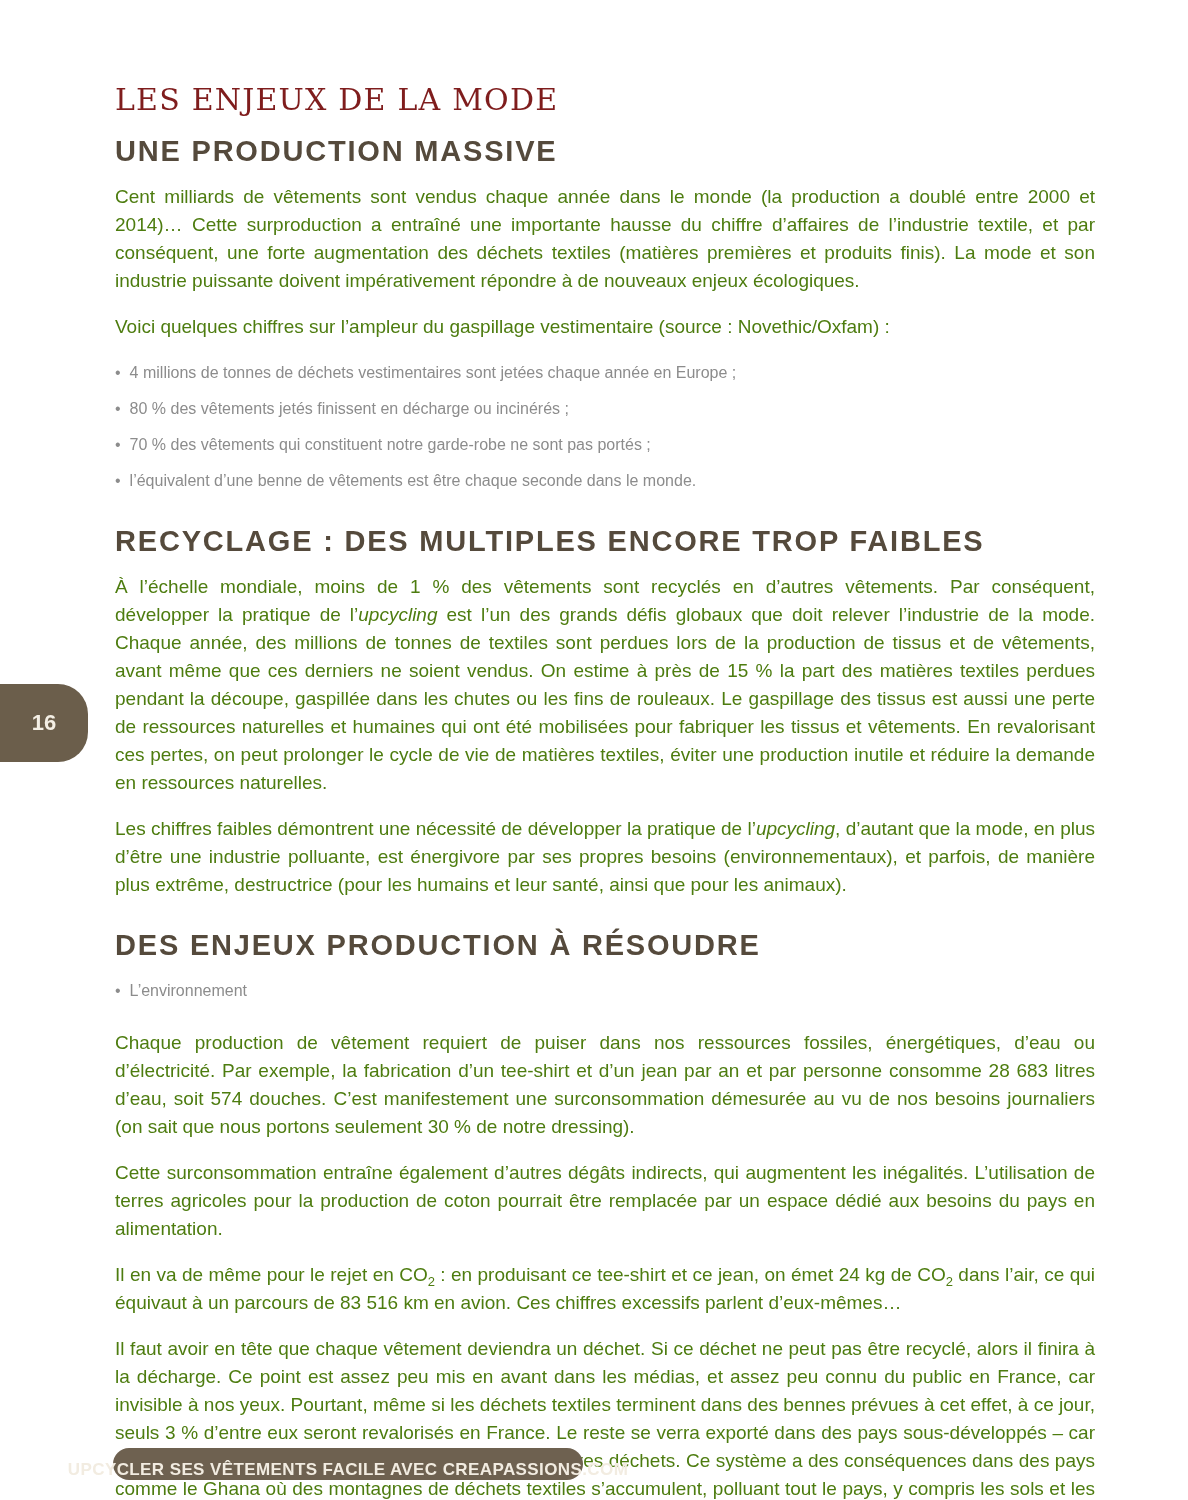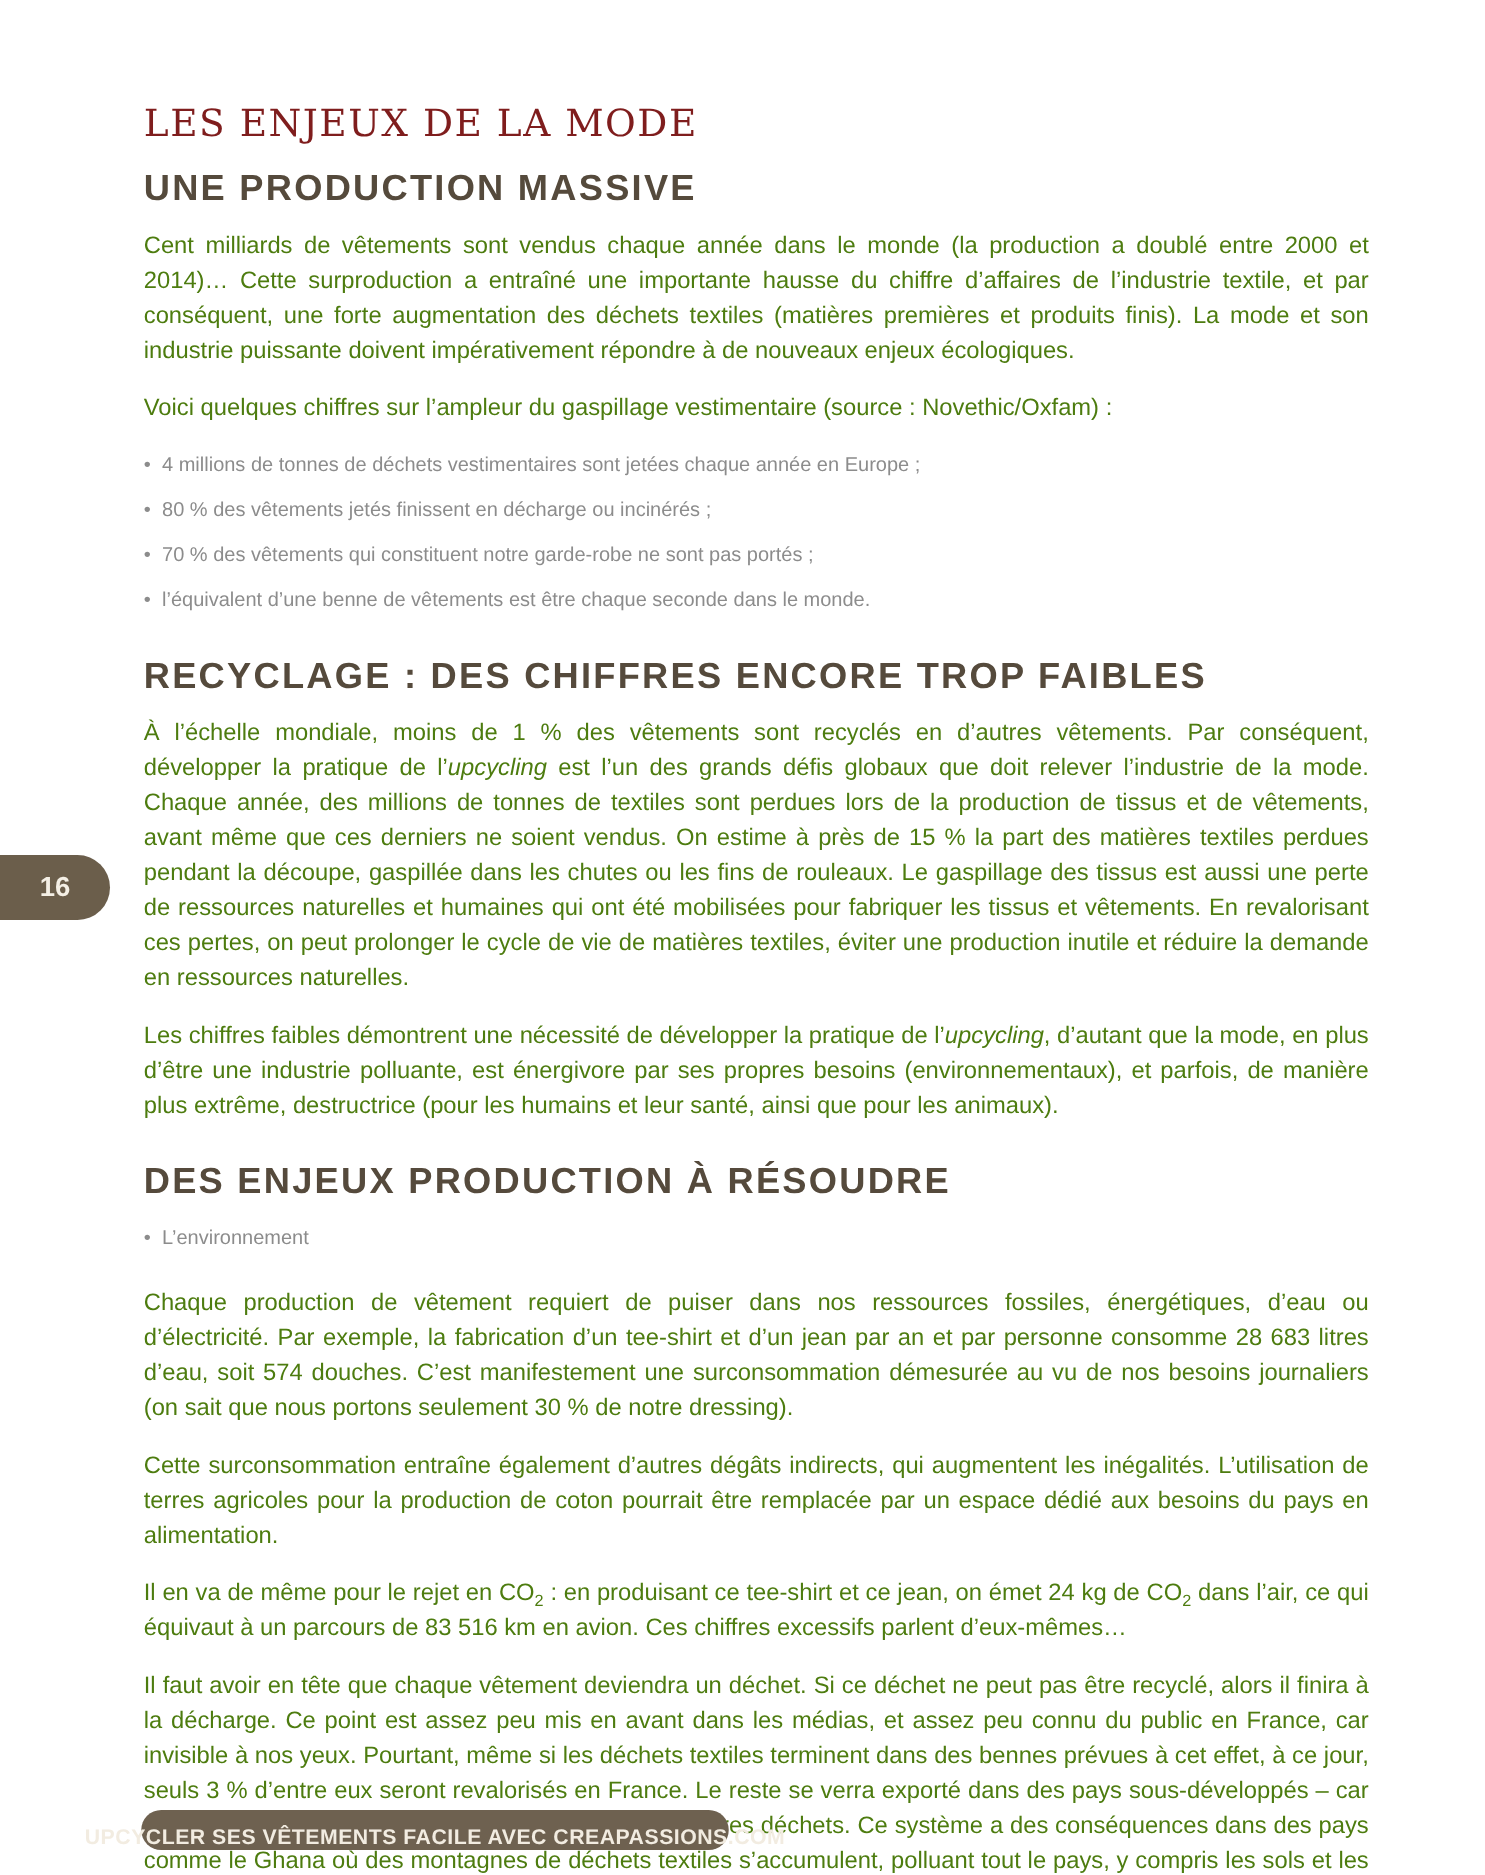--- a/index.html
+++ b/index.html
@@ -48,21 +48,21 @@
   }
   .bullet-list li { margin-bottom: 8px; }
   .bullet-glyph { margin-right: 9px; }
   .it { font-style: italic; }
   sub.sub2 { font-size: 13px; line-height: 0; }
   .page-tab {
     position: absolute;
     left: 0;
     top: 684px;
     width: 88px;
-    height: 52px;
+    height: 78px;
     background: #6b5e4b;
     border-radius: 0 30px 30px 0;
     color: #f4efe5;
     display: flex;
     align-items: center;
     justify-content: center;
     font-weight: 700;
     font-size: 22px;
   }
   .footer-banner {
@@ -92,21 +92,21 @@
   <main>
       <h2 class="section-heading">UNE PRODUCTION MASSIVE</h2>
       <p class="body-par"><span>Cent milliards de vêtements sont vendus chaque année dans le monde (la production a doublé entre 2000 et 2014)… Cette surproduction a entraîné une importante hausse du chiffre d’affaires de l’industrie textile, et par conséquent, une forte augmentation des déchets textiles (matières premières et produits finis). La mode et son industrie puissante doivent impérativement répondre à de nouveaux enjeux écologiques.</span></p>
       <p class="body-par"><span>Voici quelques chiffres sur l’ampleur du gaspillage vestimentaire (source : Novethic/Oxfam) :</span></p>
       <ul class="bullet-list">
         <li><span class="bullet-glyph">•</span><span>4 millions de tonnes de déchets vestimentaires sont jetées chaque année en Europe ;</span></li>
         <li><span class="bullet-glyph">•</span><span>80 % des vêtements jetés finissent en décharge ou incinérés ;</span></li>
         <li><span class="bullet-glyph">•</span><span>70 % des vêtements qui constituent notre garde-robe ne sont pas portés ;</span></li>
         <li><span class="bullet-glyph">•</span><span>l’équivalent d’une benne de vêtements est être chaque seconde dans le monde.</span></li>
       </ul>
-      <h2 class="section-heading">RECYCLAGE : DES CHIFFRES ENCORE TROP FAIBLES</h2>
+      <h2 class="section-heading">RECYCLAGE : DES MULTIPLES ENCORE TROP FAIBLES</h2>
       <p class="body-par"><span>À l’échelle mondiale, moins de 1 % des vêtements sont recyclés en d’autres vêtements. Par conséquent, développer la pratique de l’</span><span class="it">upcycling</span><span> est l’un des grands défis globaux que doit relever l’industrie de la mode. Chaque année, des millions de tonnes de textiles sont perdues lors de la production de tissus et de vêtements, avant même que ces derniers ne soient vendus. On estime à près de 15 % la part des matières textiles perdues pendant la découpe, gaspillée dans les chutes ou les fins de rouleaux. Le gaspillage des tissus est aussi une perte de ressources naturelles et humaines qui ont été mobilisées pour fabriquer les tissus et vêtements. En revalorisant ces pertes, on peut prolonger le cycle de vie de matières textiles, éviter une production inutile et réduire la demande en ressources naturelles.</span></p>
       <p class="body-par"><span>Les chiffres faibles démontrent une nécessité de développer la pratique de l’</span><span class="it">upcycling</span><span>, d’autant que la mode, en plus d’être une industrie polluante, est énergivore par ses propres besoins (environnementaux), et parfois, de manière plus extrême, destructrice (pour les humains et leur santé, ainsi que pour les animaux).</span></p>
       <h2 class="section-heading">DES ENJEUX PRODUCTION À RÉSOUDRE</h2>
       <ul class="bullet-list">
         <li><span class="bullet-glyph">•</span><span>L’environnement</span></li>
       </ul>
       <p class="body-par"><span>Chaque production de vêtement requiert de puiser dans nos ressources fossiles, énergétiques, d’eau ou d’électricité. Par exemple, la fabrication d’un tee-shirt et d’un jean par an et par personne consomme 28 683 litres d’eau, soit 574 douches. C’est manifestement une surconsommation démesurée au vu de nos besoins journaliers (on sait que nous portons seulement 30 % de notre dressing).</span></p>
       <p class="body-par"><span>Cette surconsommation entraîne également d’autres dégâts indirects, qui augmentent les inégalités. L’utilisation de terres agricoles pour la production de coton pourrait être remplacée par un espace dédié aux besoins du pays en alimentation.</span></p>
       <p class="body-par"><span>Il en va de même pour le rejet en CO</span><sub class="sub2">2</sub><span> : en produisant ce tee-shirt et ce jean, on émet 24 kg de CO</span><sub class="sub2">2</sub><span> dans l’air, ce qui équivaut à un parcours de 83 516 km en avion. Ces chiffres excessifs parlent d’eux-mêmes…</span></p>
       <p class="body-par"><span>Il faut avoir en tête que chaque vêtement deviendra un déchet. Si ce déchet ne peut pas être recyclé, alors il finira à la décharge. Ce point est assez peu mis en avant dans les médias, et assez peu connu du public en France, car invisible à nos yeux. Pourtant, même si les déchets textiles terminent dans des bennes prévues à cet effet, à ce jour, seuls 3 % d’entre eux seront revalorisés en France. Le reste se verra exporté dans des pays sous-développés – car nous manquons de main-d’œuvre pour traiter nos propres déchets. Ce système a des conséquences dans des pays comme le Ghana où des montagnes de déchets textiles s’accumulent, polluant tout le pays, y compris les sols et les rivières.</span></p>

